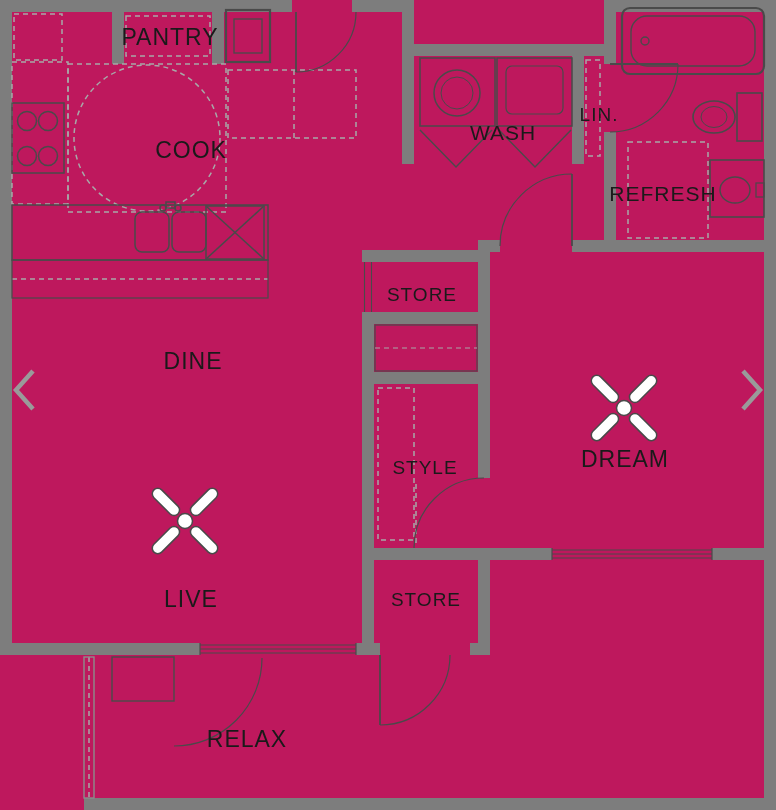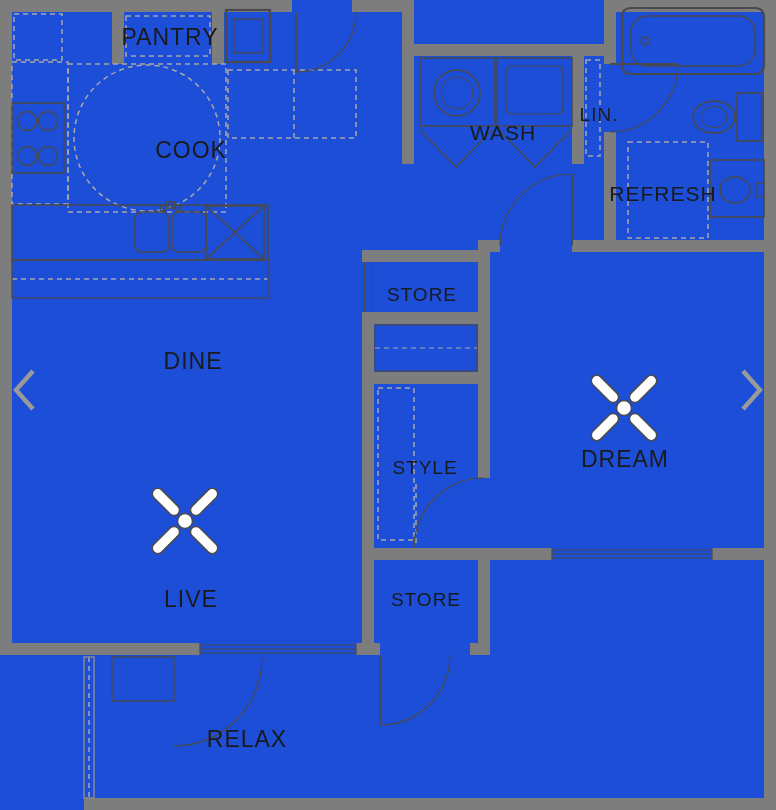--- a/index.html
+++ b/index.html
@@ -1,19 +1,19 @@
 <!DOCTYPE html>
 <html><head>
 <meta charset="utf-8">
 <style>
   html,body{margin:0;padding:0;background:#ffffff;}
   .stage{
     position:relative;
     width:776px;height:810px;
-    background:#1d4ed8;
+    background:#be185d;
     font-family:"Liberation Sans", sans-serif;
     overflow:hidden;
   }
   svg{display:block;}
   text{
     fill:#1a1a1a;
     font-family:"Liberation Sans", sans-serif;
     letter-spacing:1px;
   }
   .lbl-lg{font-size:23px;}

